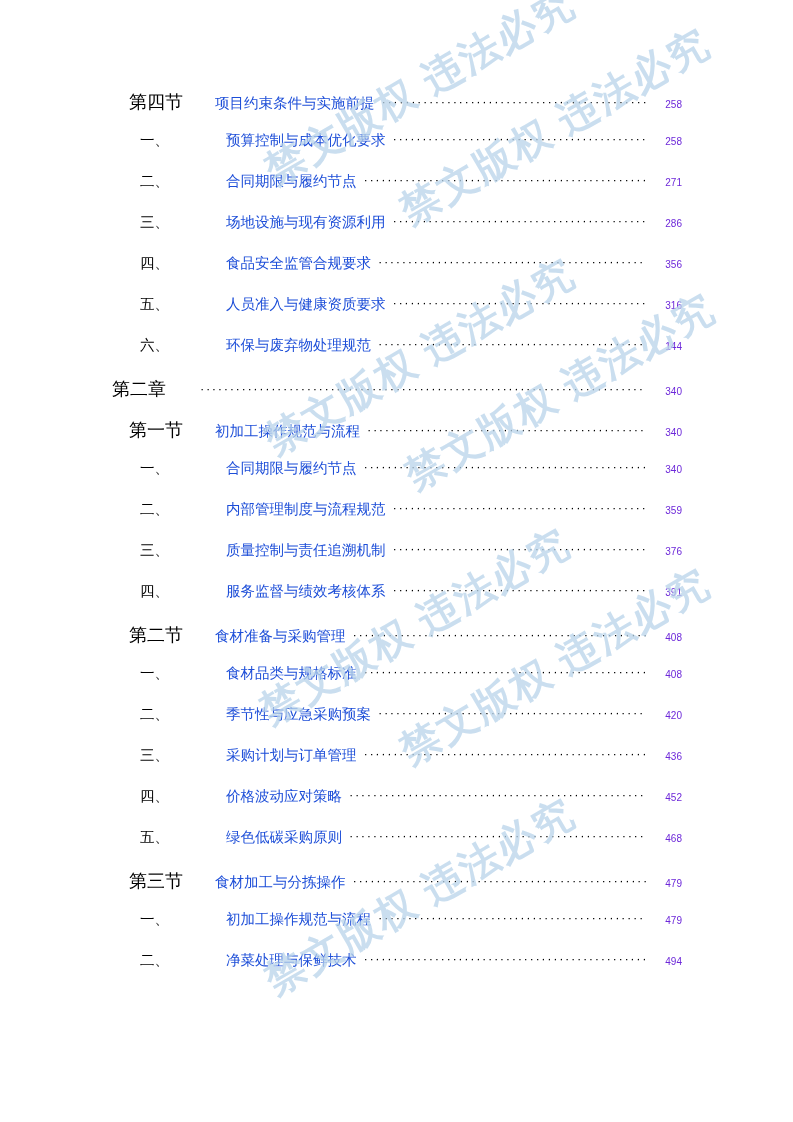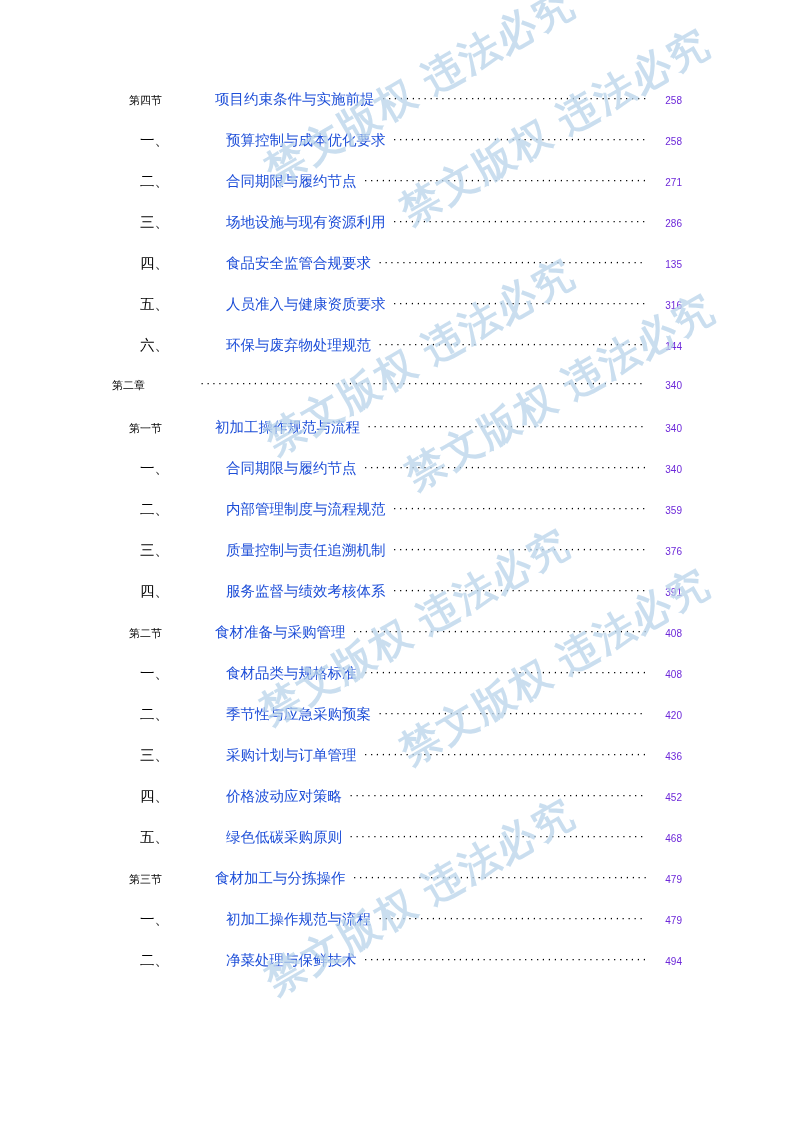--- a/index.html
+++ b/index.html
@@ -53,21 +53,21 @@
   .toc-row {
     display: flex;
     align-items: baseline;
     font-size: 14.5px;
     color: #000;
     height: 41px;
   }
 
   .lvl-sec .label,
   .lvl-chap .label {
-    font-size: 11px;
+    font-size: 18px;
   }
 
   
   .lvl-chap .label { padding-left: 0px; width: 86px; }
   .lvl-sec  .label { padding-left: 17px; width: 86px; }
   .lvl-item .label { padding-left: 28px; width: 86px; }
 
   .label {
     flex: 0 0 auto;
     color: #000;
@@ -125,21 +125,21 @@
       <div class="toc-row lvl-item">
         <span class="label">三、</span>
         <span class="title">场地设施与现有资源利用</span>
         <span class="dots">·····································································································································</span>
         <span class="page-no">286</span>
       </div>
       <div class="toc-row lvl-item">
         <span class="label">四、</span>
         <span class="title">食品安全监管合规要求</span>
         <span class="dots">·····································································································································</span>
-        <span class="page-no">135</span>
+        <span class="page-no">356</span>
       </div>
       <div class="toc-row lvl-item">
         <span class="label">五、</span>
         <span class="title">人员准入与健康资质要求</span>
         <span class="dots">·····································································································································</span>
         <span class="page-no">316</span>
       </div>
       <div class="toc-row lvl-item">
         <span class="label">六、</span>
         <span class="title">环保与废弃物处理规范</span>

